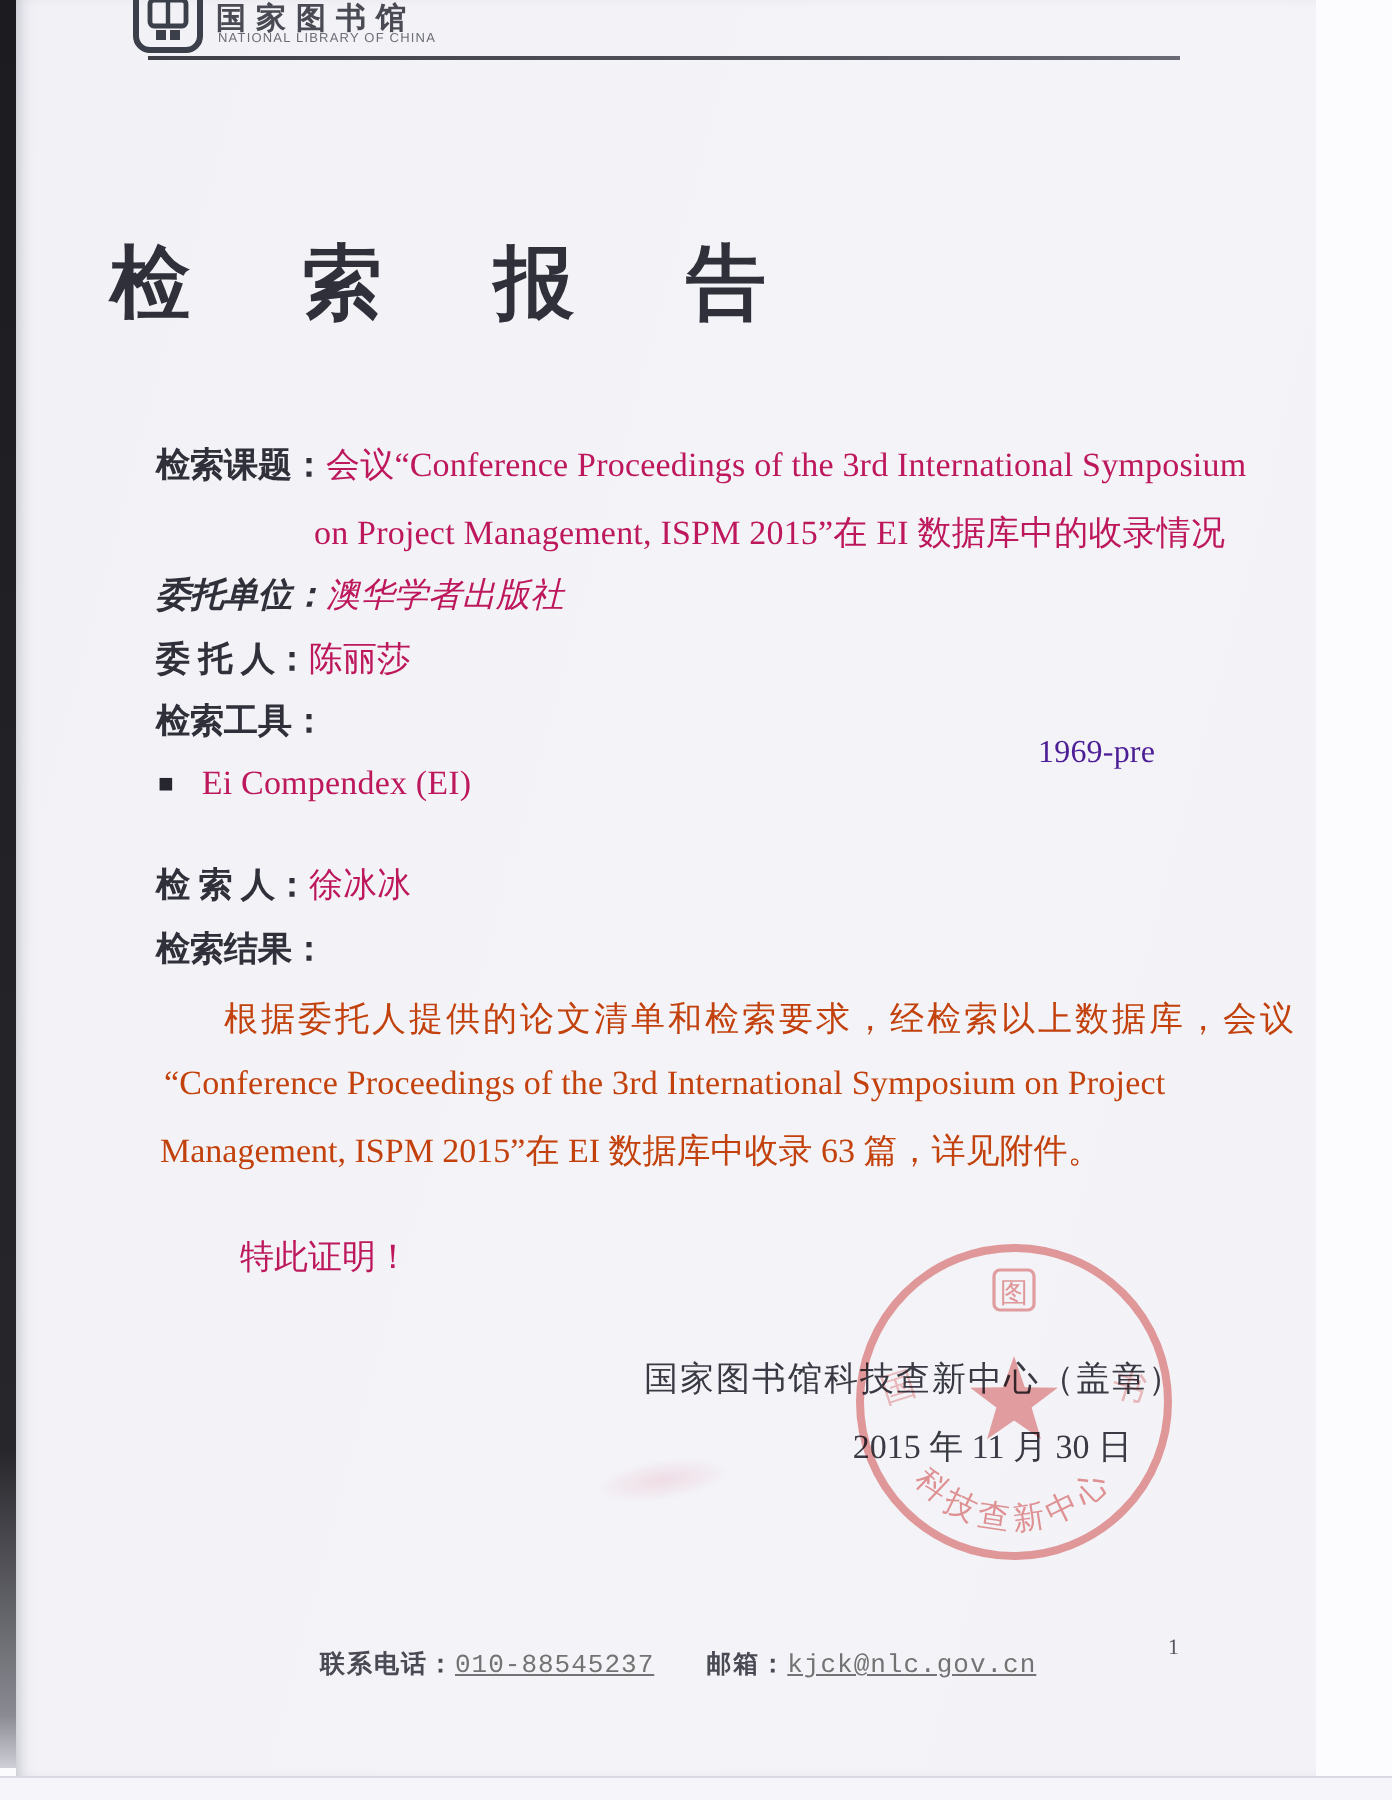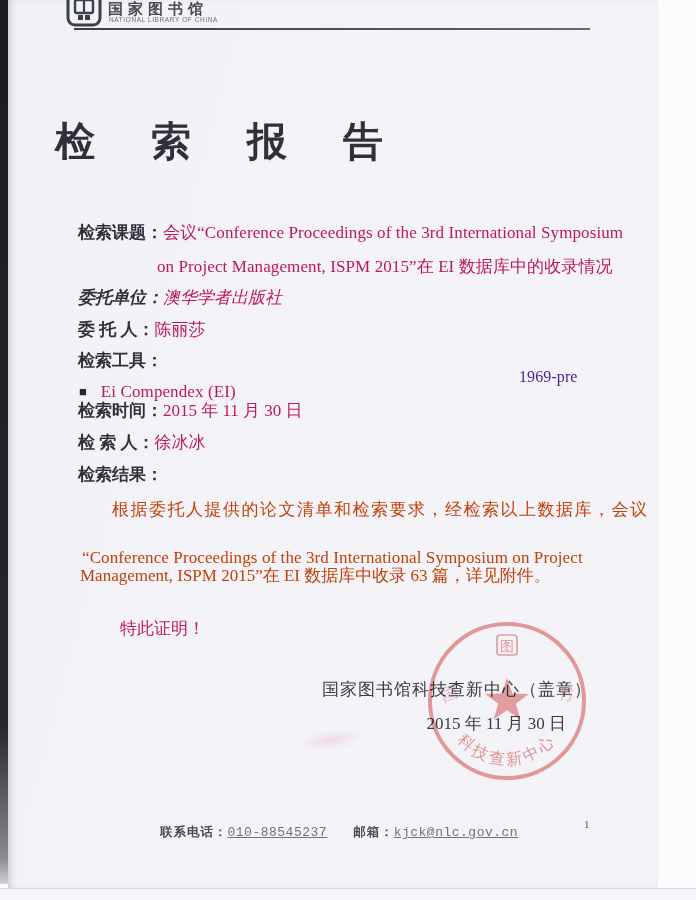--- a/index.html
+++ b/index.html
@@ -133,34 +133,31 @@
 
   <div class="row" style="left:78px; top:352px;">
     <span class="lbl">检索工具：</span>
   </div>
 
   <div class="row" style="left:79px; top:371px;margin-top:12px;">
     <span class="bullet">■</span><span class="val latin">Ei Compendex (EI)</span>
   </div>
   <div class="tool-range latin">1969-pre</div>
 
-  <div class="row" style="left:78px; top:402px;">
-    <span class="lbl">检索时间：</span><span class="val">2015 年 11 月 30 日</span>
-  </div>
 
   <div class="row" style="left:78px; top:434px;text-align:center;">
     <span class="lbl">检 索 人：</span><span class="val">徐冰冰</span>
   </div>
 
   <div class="row" style="left:78px; top:466px;">
     <span class="lbl">检索结果：</span>
   </div>
 
   <div class="para" style="left:112px; top:498px; letter-spacing:1.5px;">根据委托人提供的论文清单和检索要求，经检索以上数据库，会议</div>
-  <div class="para latin" style="left:82px; top:548px;">“Conference  Proceedings  of  the  3rd  International  Symposium  on  Project</div>
+  <div class="para latin" style="left:82px; top:532px;">“Conference  Proceedings  of  the  3rd  International  Symposium  on  Project</div>
   <div class="para" style="left:80px; top:564px;">Management, ISPM 2015”在 EI 数据库中收录 63 篇，详见附件。</div>
 
   <div class="row" style="left:120px; top:620px;">
     <span class="val">特此证明！</span>
   </div>
   <div class="sign-org">国家图书馆科技查新中心（盖章）</div>
   <div class="sign-date">2015 年 11 月 30 日</div>
 
   <div class="seal">
     <svg width="182" height="182" viewBox="-91 -91 182 182">

